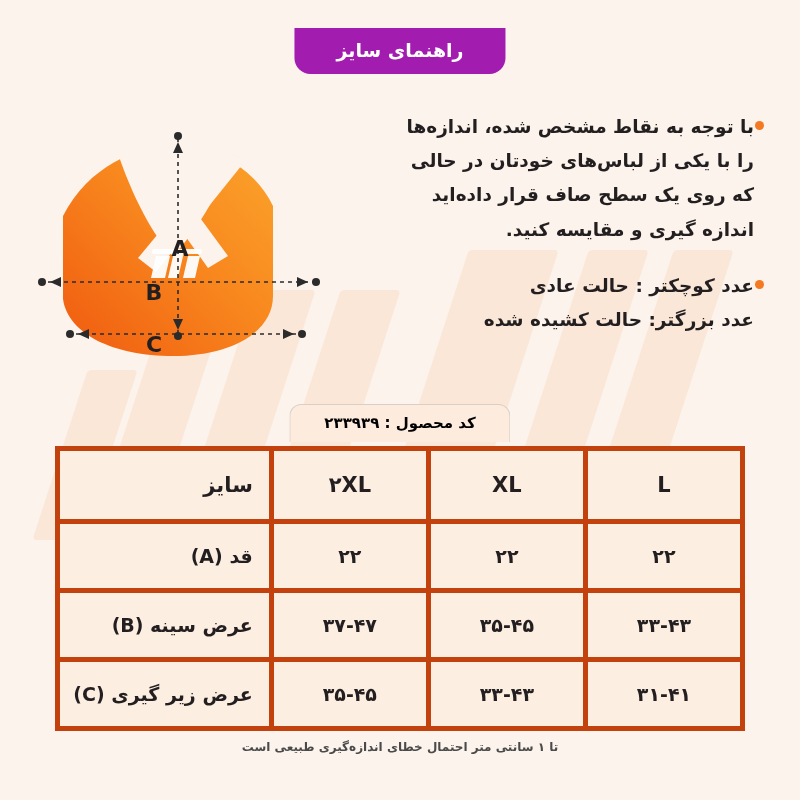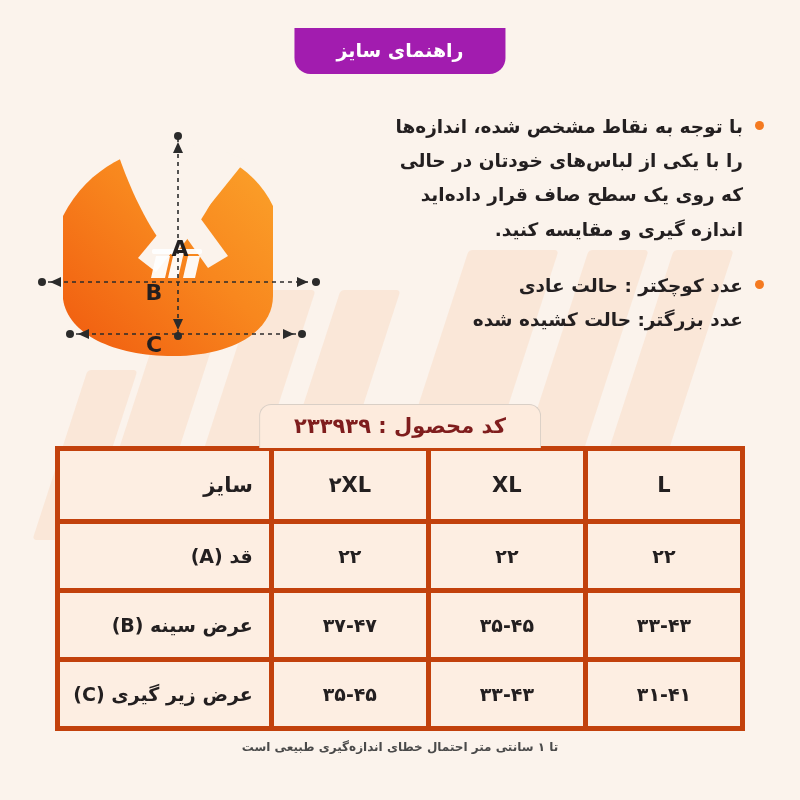--- a/index.html
+++ b/index.html
@@ -57,21 +57,21 @@
     position: absolute;
     top: 14px;
     right: 36px;
     width: 430px;
     text-align: right;
   }
   .bullet-row {
     display: flex;
     flex-direction: row;
     align-items: flex-start;
-    gap: 12px;
+    gap: 1px;
     margin-bottom: 22px;
   }
   .dot {
     flex: 0 0 auto;
     width: 9px;
     height: 9px;
     border-radius: 50%;
     background: #f47920;
     margin-top: 11px;
   }
@@ -98,23 +98,23 @@
   .code-pill {
     position: absolute;
     top: 404px;
     left: 50%;
     transform: translateX(-50%);
     background: #fdebdd;
     border: 1px solid #d9cfc6;
     border-bottom: none;
     border-radius: 12px 12px 0 0;
     padding: 9px 34px 10px;
-    font-size: 21px;
-    font-weight: bold;
-    color: #7f1d1d;
+    font-size: 15px;
+    font-weight: bold;
+    color: #000000;
     white-space: nowrap;
     z-index: 3;
   }
   
   .table-wrap {
     position: absolute;
     top: 446px;
     left: 55px;
     right: 55px;
   }

